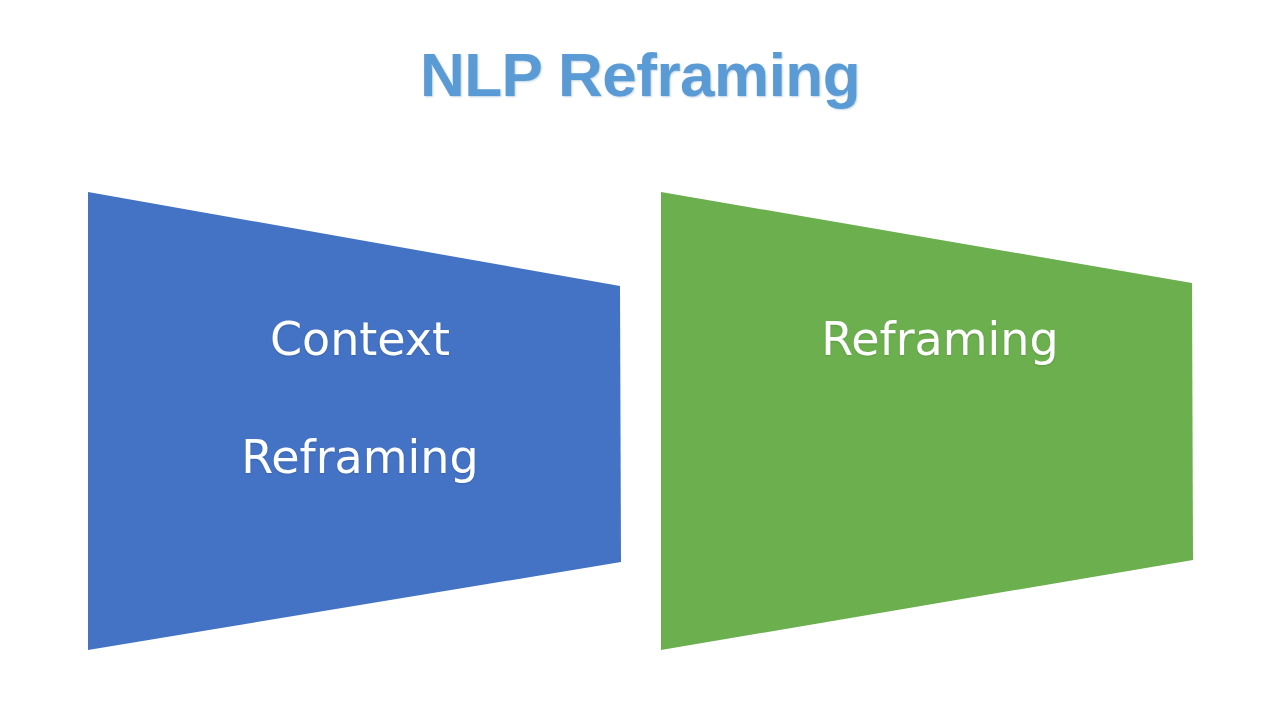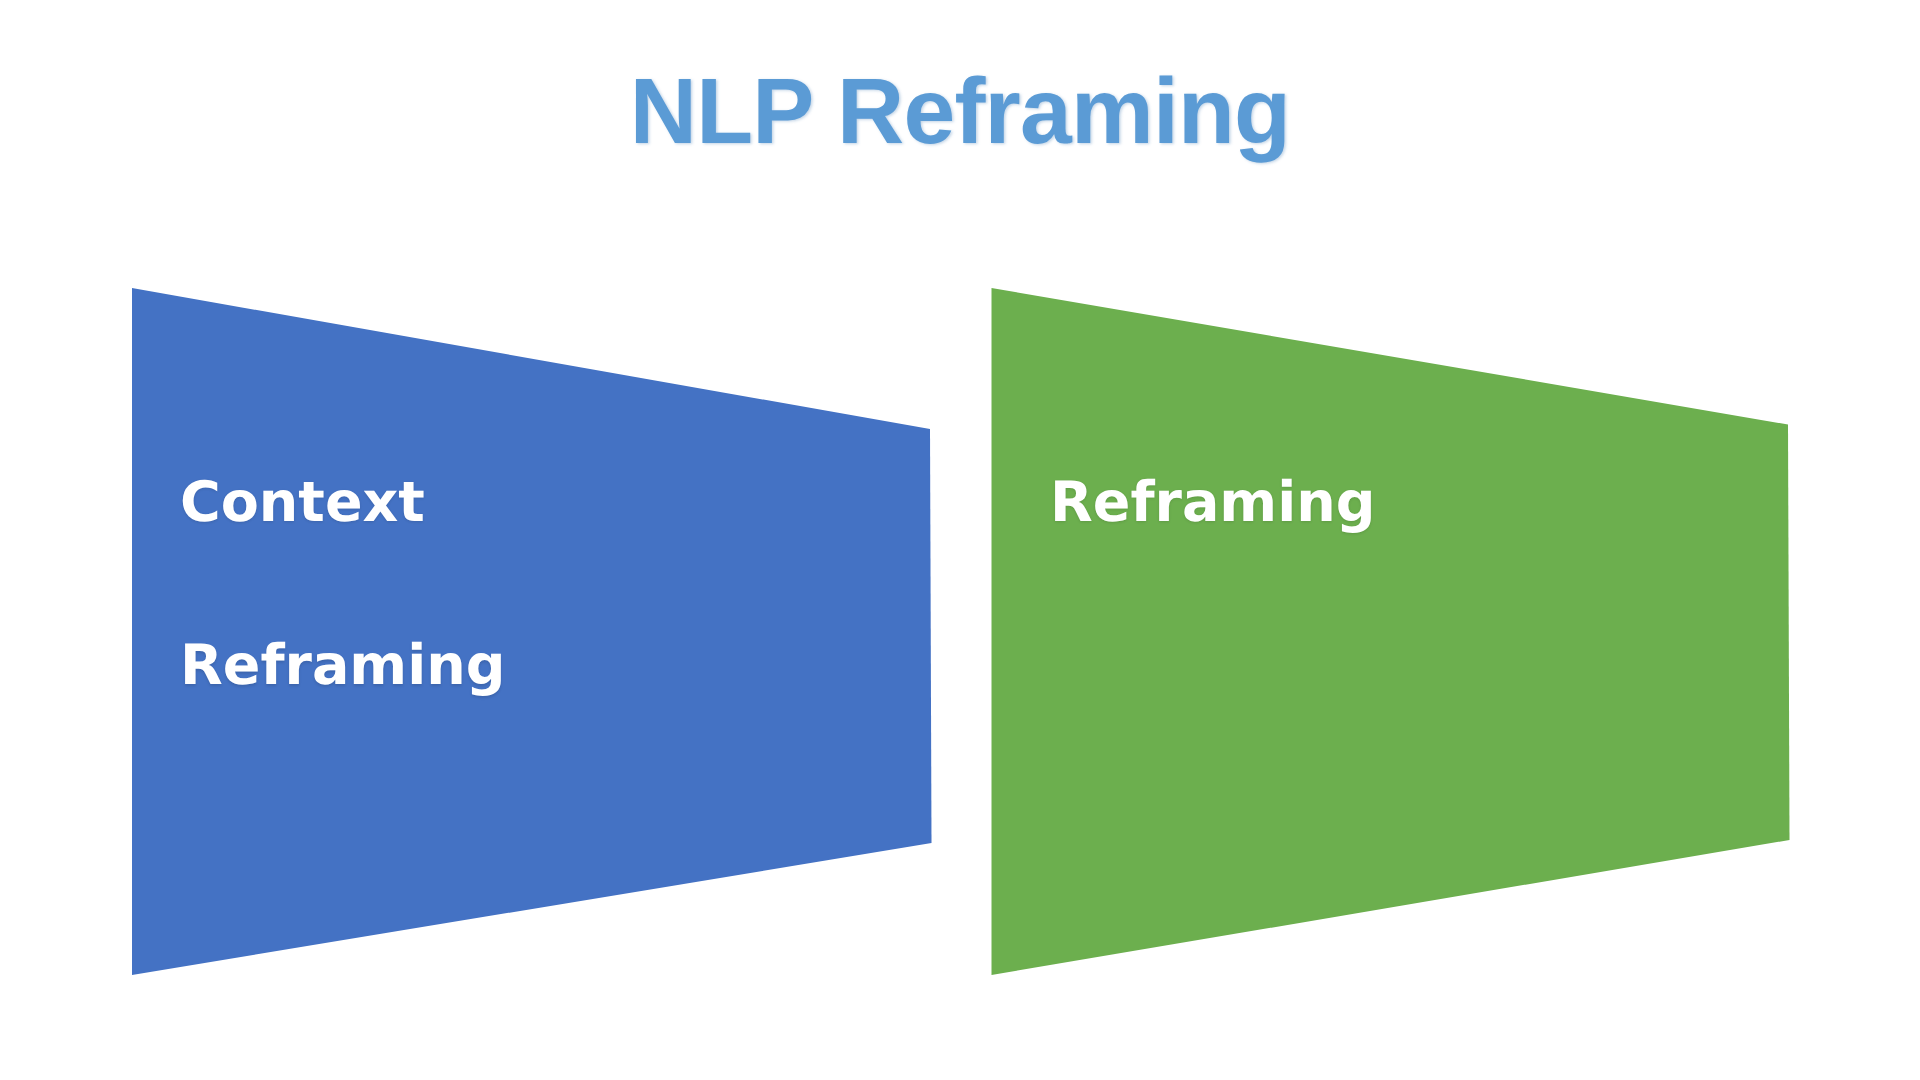--- a/index.html
+++ b/index.html
@@ -42,25 +42,25 @@
     position: absolute;
     left: 0;
     top: 0;
     width: 1280px;
     height: 720px;
   }
 
   
   .shape-text {
     position: absolute;
-    text-align: left;
+    text-align: center;
     color: #ffffff;
     font-family: "DejaVu Sans", "Liberation Sans", sans-serif;
-    font-weight: 700;
-    font-size: 37px;
+    font-weight: 400;
+    font-size: 46px;
     line-height: 1.0;
     text-shadow: 0 1px 2px rgba(0,0,0,0.12);
     user-select: none;
   }
   .shape-text .line1 {
     display: block;
     margin-bottom: 72px;
   }
   .shape-text .line2 {
     display: block;

